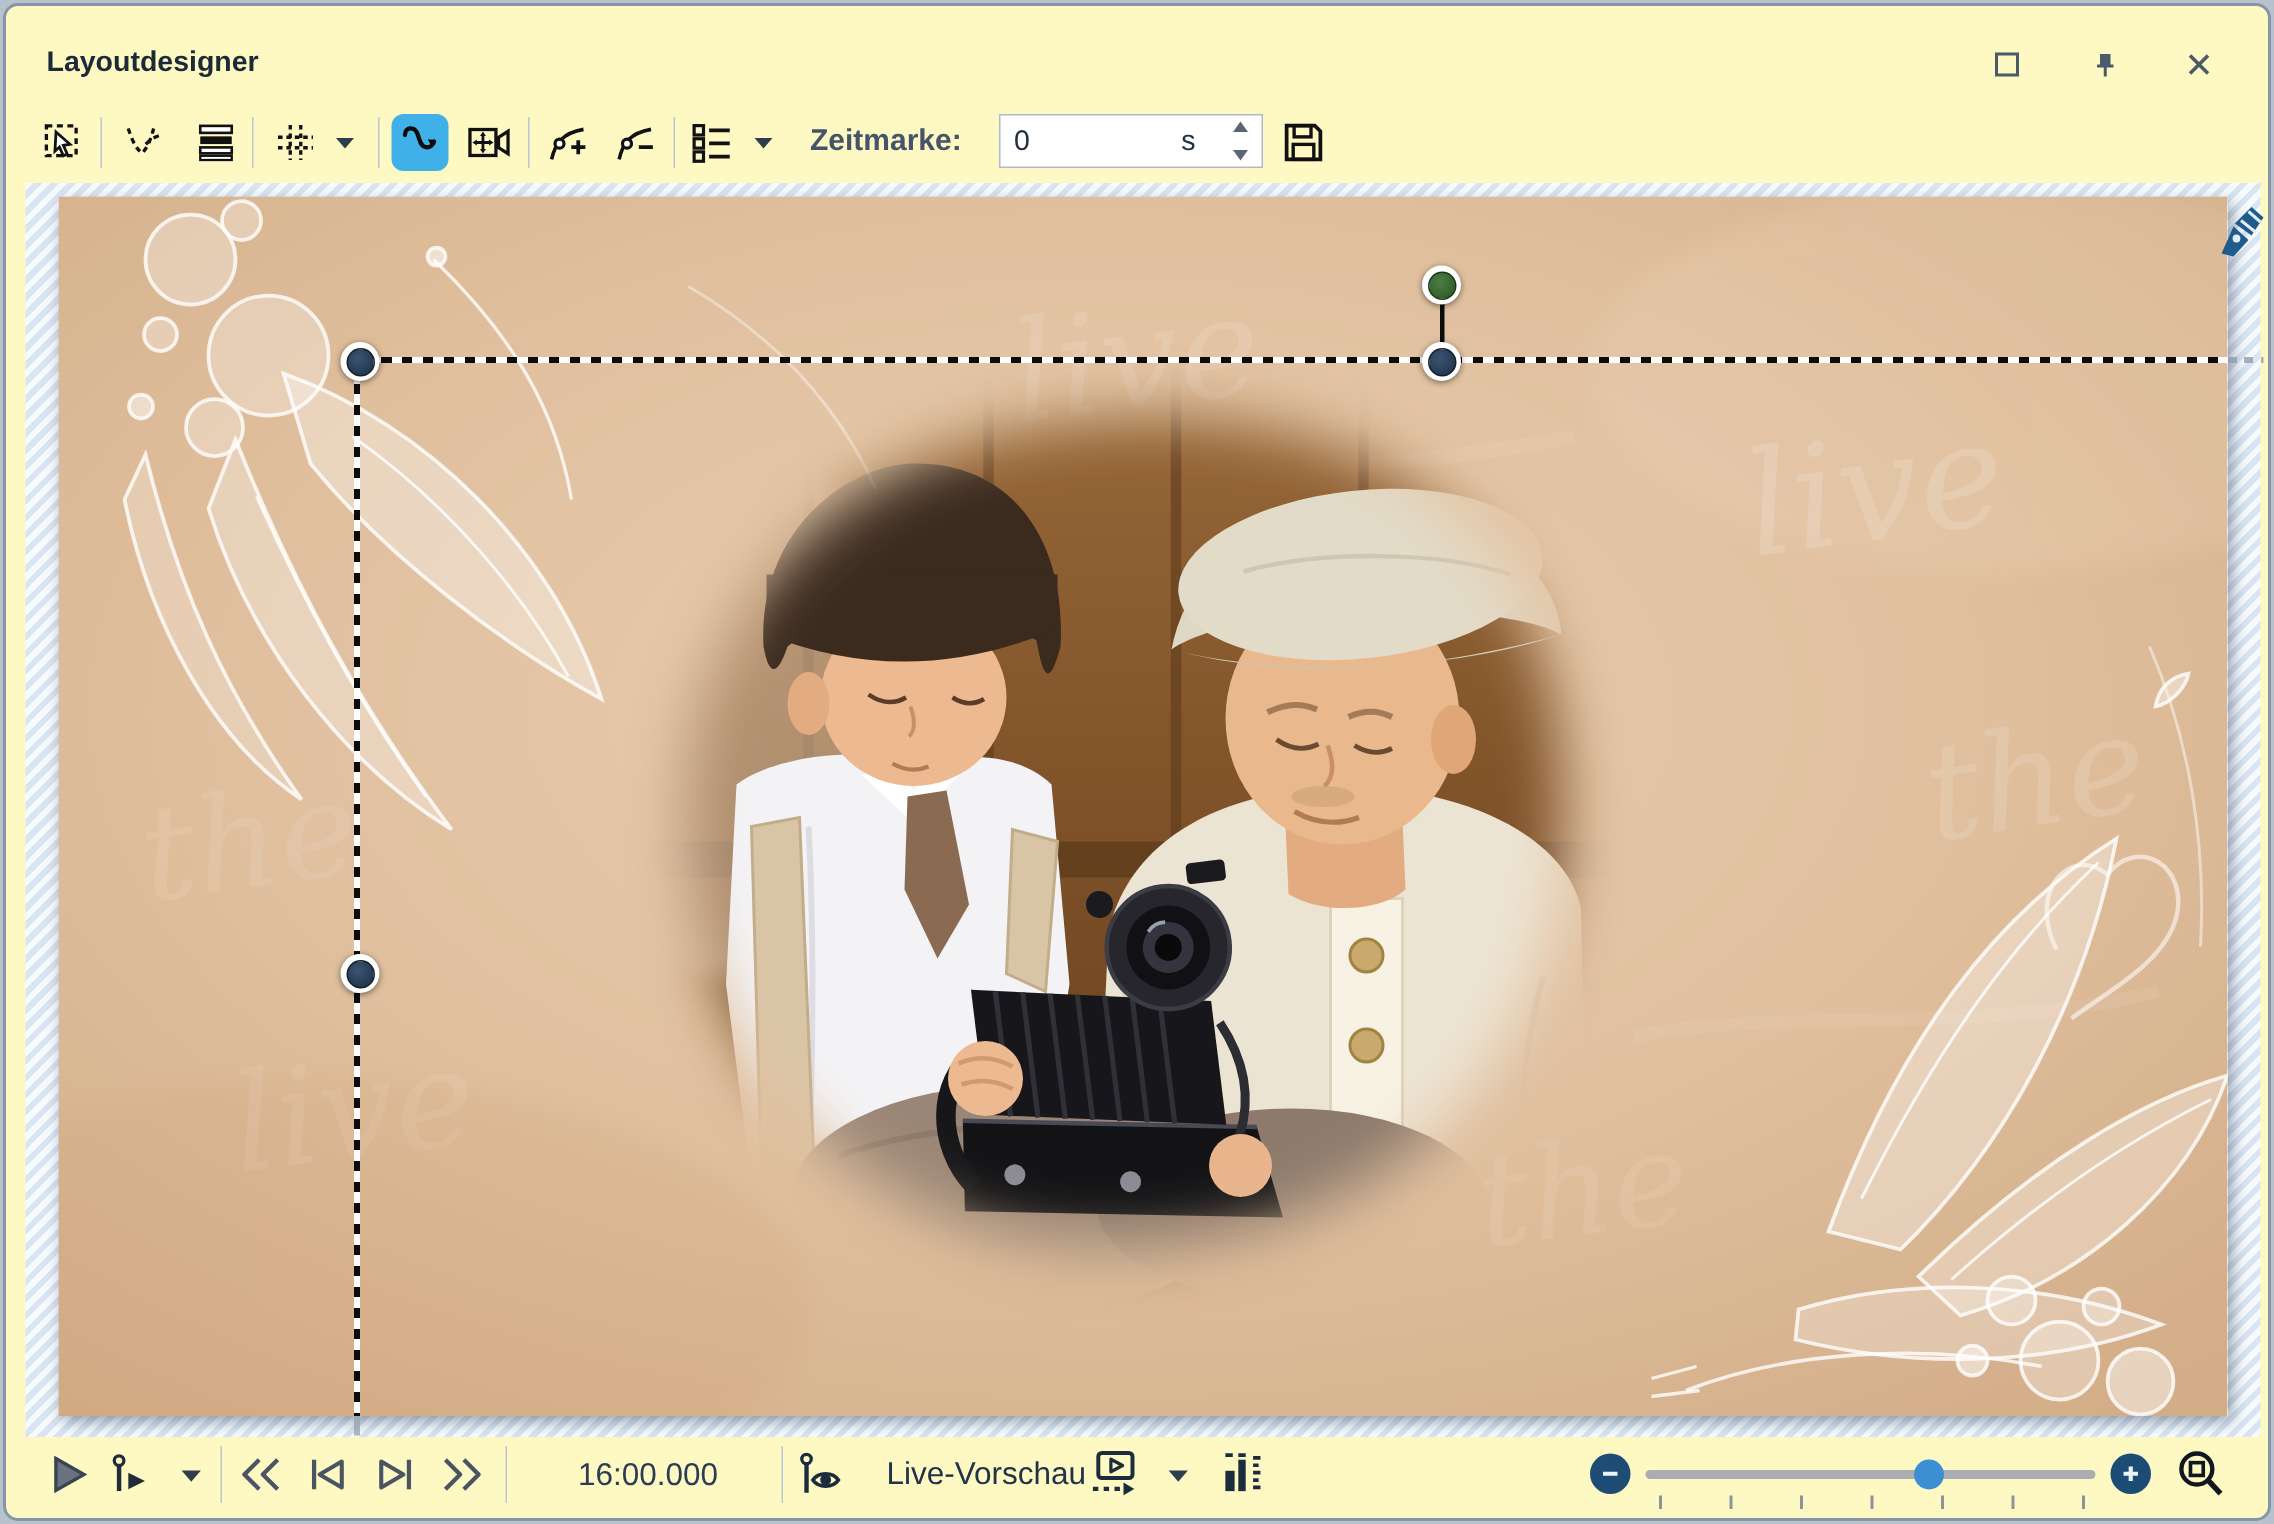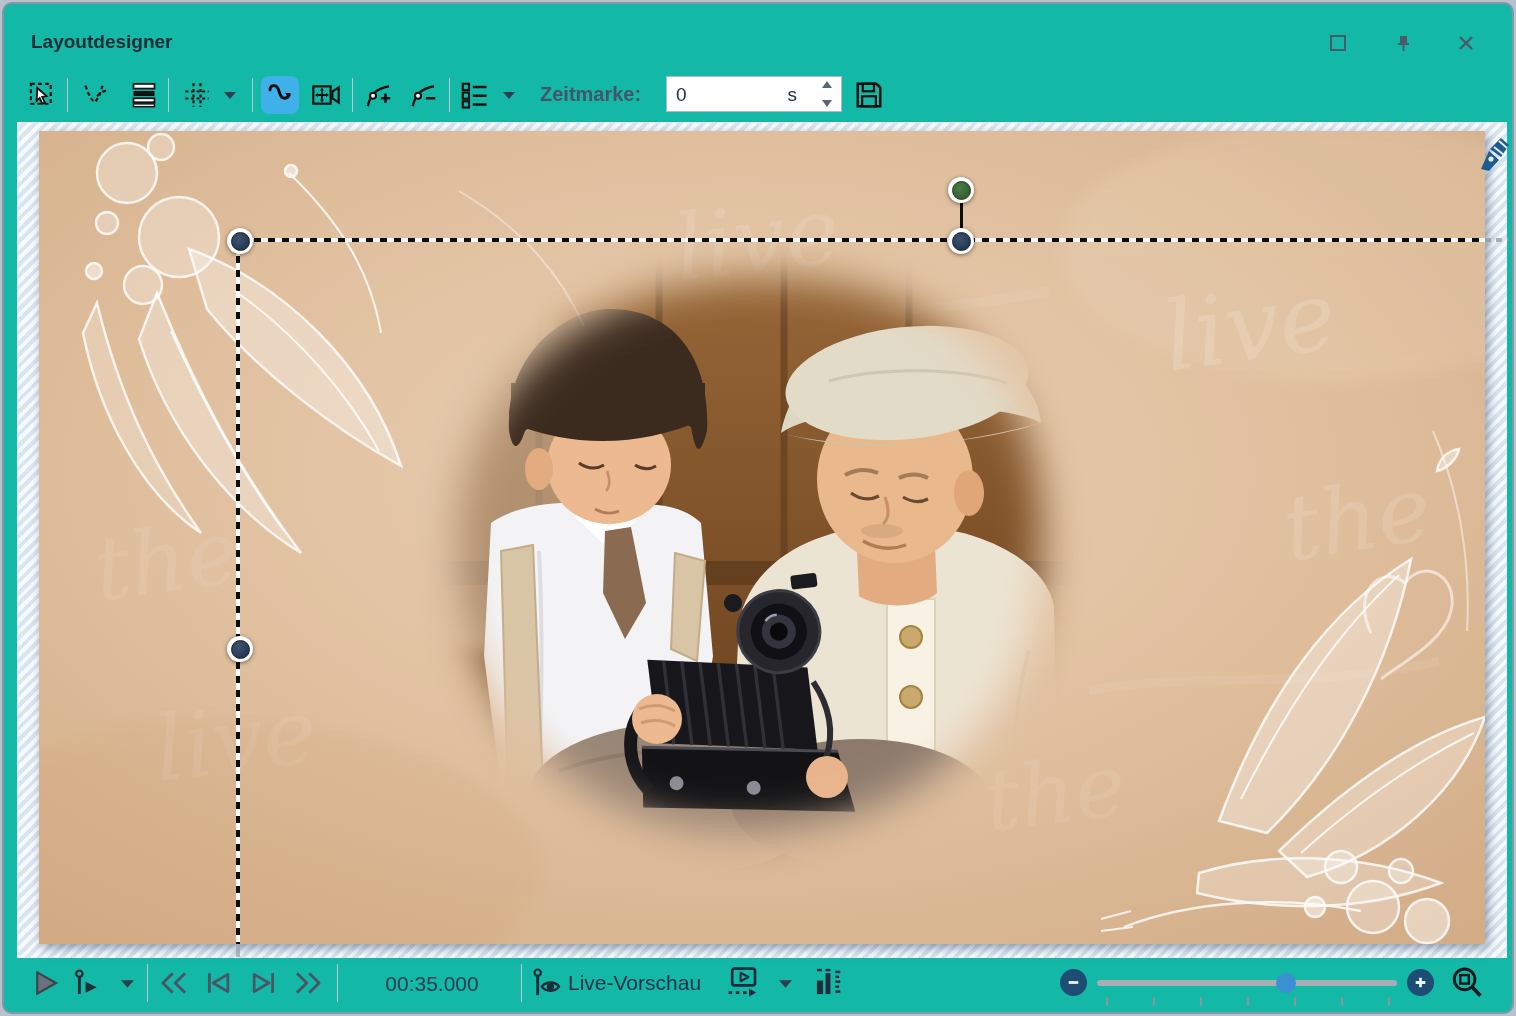--- a/index.html
+++ b/index.html
@@ -1,17 +1,17 @@
 <!DOCTYPE html>
 <html><head>
 <meta charset="utf-8">
 <style>
   html,body{margin:0;padding:0;width:1516px;height:1016px;overflow:hidden;
     background:#b7c2cd;font-family:"Liberation Sans",sans-serif;}
-  .window{position:absolute;inset:2px;background:#14b8a6;border:2px solid #8796a6;
+  .window{position:absolute;inset:2px;background:#fef9c3;border:2px solid #8796a6;
     border-radius:10px;overflow:hidden;padding-left:33px;}
   
   .titlebar{position:absolute;left:0;top:0;right:0;height:60px;}
   .title{position:absolute;left:27px;top:27px;font-size:19px;font-weight:bold;color:#1b2a39;}
   .winbtn{position:absolute;top:24px;width:34px;height:30px;display:flex;align-items:center;
     justify-content:center;cursor:default;}
   
   .toolbar{position:absolute;left:0;top:62px;right:0;height:56px;}
   .tb-btn{position:absolute;top:11px;width:36px;height:36px;display:flex;align-items:center;
     justify-content:center;border-radius:8px;}
@@ -43,21 +43,21 @@
   .handle .core{width:19px;height:19px;border-radius:50%;}
   .core.blue{background:radial-gradient(circle at 40% 35%,#3c5472,#263952 70%);border:1px solid #141f2c;box-sizing:border-box;}
   .core.green{background:radial-gradient(circle at 40% 35%,#4c7d46,#35602f 70%);border:1px solid #1d3a18;box-sizing:border-box;}
   .rot-stem{position:absolute;left:956px;top:198px;width:3px;height:40px;background:#0c0c0c;}
   .pen-edit{position:absolute;left:1473px;top:131px;width:36px;height:38px;}
   
   .bottombar{position:absolute;left:13px;top:953px;right:13px;height:56px;}
   .bb-item{position:absolute;top:8px;width:36px;height:36px;display:flex;align-items:center;justify-content:center;}
   .bb-sep{position:absolute;top:7px;width:1px;height:38px;background:#b9c6d3;}
   .time{position:absolute;left:348px;top:15px;width:134px;text-align:center;font-size:21px;color:#2c3d53;}
-  .live-label{position:absolute;left:551px;top:14px;font-size:21px;color:#203349;}
+  .live-label{position:absolute;left:574px;top:14px;font-size:21px;color:#203349;}
   .zoom-track{position:absolute;left:1080px;top:23px;width:300px;height:6px;border-radius:3px;background:#a9aeb4;}
   .zoom-thumb{position:absolute;top:-7px;width:20px;height:20px;border-radius:50%;background:#3d8fd3;margin-left:-10px;}
   .tick{position:absolute;top:40px;width:2px;height:9px;background:#8d939b;}
   .roundbtn{position:absolute;top:12px;width:27px;height:27px;border-radius:50%;background:#1d4d74;
     display:flex;align-items:center;justify-content:center;}
 </style>
 </head>
 <body>
 
 <div class="window">
@@ -429,21 +429,21 @@
         <line x1="20" y1="4" x2="20" y2="20" stroke="#4a5462" stroke-width="2.3"></line>
         <path d="M5 5 L17 12 L5 19 Z" fill="none" stroke="#4a5462" stroke-width="2.2" stroke-linejoin="round"></path>
       </svg>
     </div>
     <div class="bb-item" style="left:273px">
       <svg width="32" height="30" viewBox="0 0 26 24">
         <path d="M4 4 L12 12 L4 20 M14 4 L22 12 L14 20" fill="none" stroke="#4a5462" stroke-width="2.3" stroke-linejoin="round"></path>
       </svg>
     </div>
     <div class="bb-sep" style="left:320px"></div>
-    <div class="time">00:35.000</div>
+    <div class="time">16:00.000</div>
     <div class="bb-sep" style="left:504px"></div>
     <div class="bb-item" style="left:513px">
       <svg width="34" height="32" viewBox="0 0 28 26">
         <circle cx="5.5" cy="4.5" r="2.6" fill="none" stroke="#1d2c3c" stroke-width="1.8"></circle>
         <line x1="5.5" y1="7" x2="5.5" y2="23" stroke="#1d2c3c" stroke-width="2.4"></line>
         <path d="M9 16 C12 11.5 20 11.5 23 16 C20 20.5 12 20.5 9 16 Z" fill="none" stroke="#1d2c3c" stroke-width="2"></path>
         <circle cx="16" cy="16" r="3" fill="#1d2c3c"></circle>
       </svg>
     </div>
     <div class="live-label">Live-Vorschau</div>

